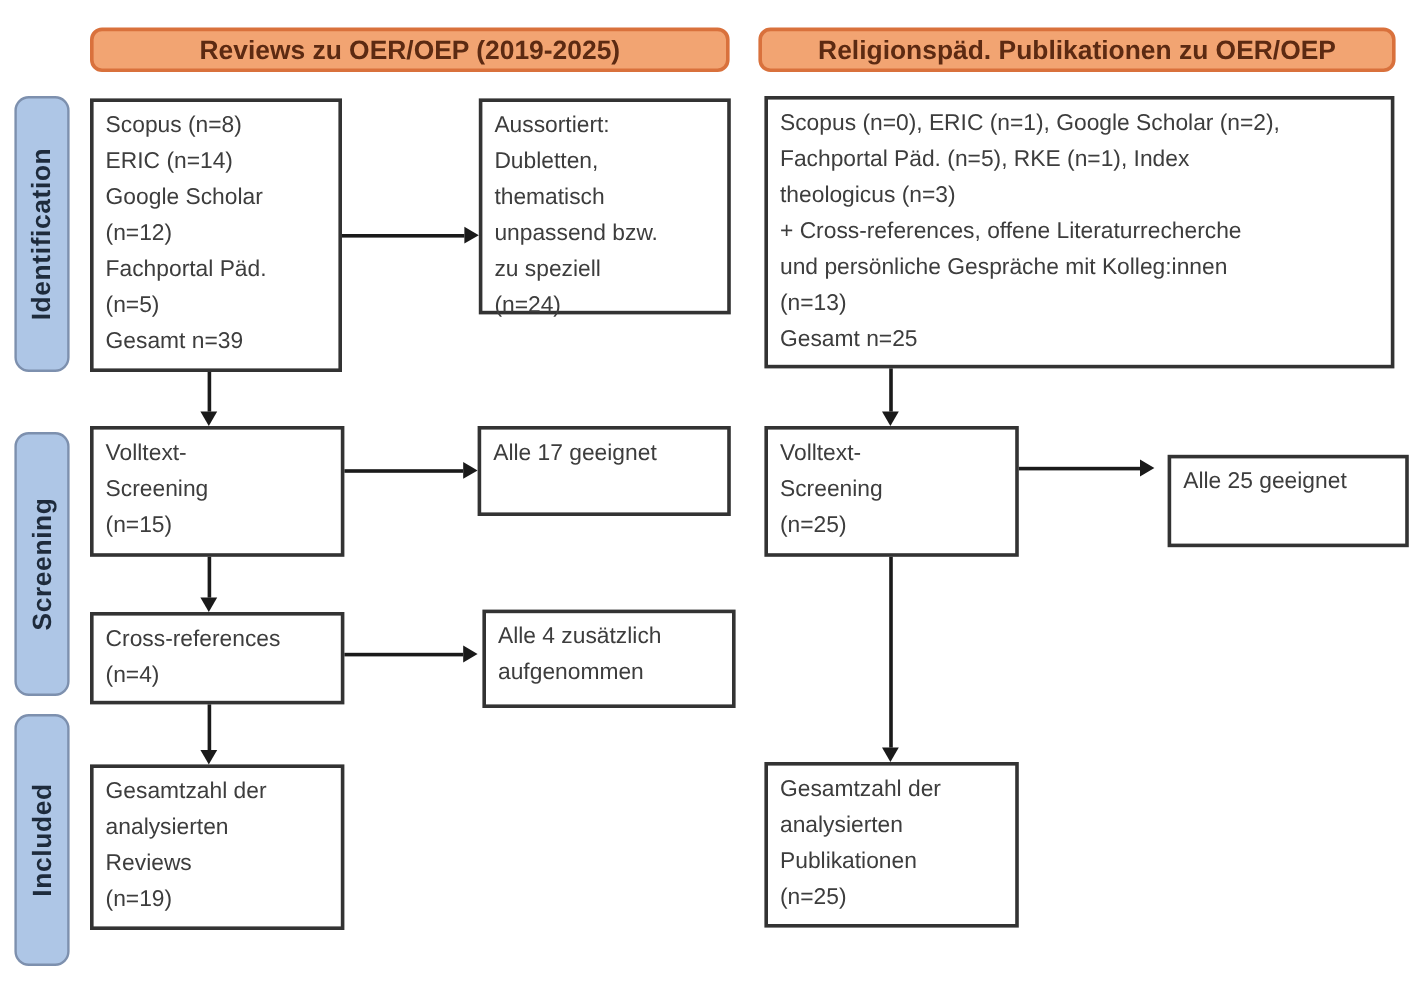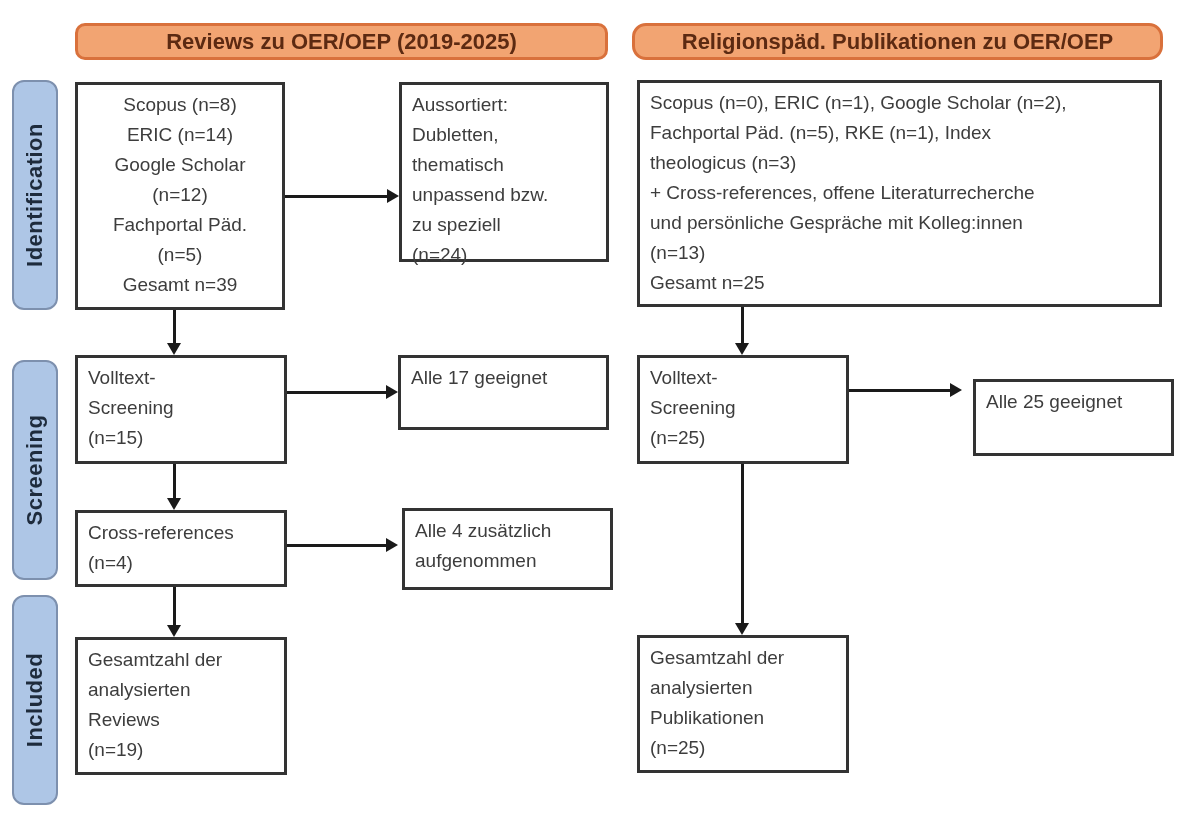--- a/index.html
+++ b/index.html
@@ -40,33 +40,33 @@
     border-top:12px solid #1A1A1A;
     border-left:7px solid transparent; border-right:7px solid transparent;
   }
 </style>
 </head>
 <body>
 
 <div class="canvas">
 
   <div class="hdr" style="left:75px; top:23px; width:533px; height:37px;border-radius:10px;">Reviews zu OER/OEP (2019-2025)</div>
-  <div class="hdr" style="left:632px; top:23px; width:531px; height:37px;border-radius:14px;">Religionspäd. Publikationen zu OER/OEP</div>
+  <div class="hdr" style="left:632px; top:23px; width:531px; height:37px;">Religionspäd. Publikationen zu OER/OEP</div>
 
   <div class="stage" style="top:80px; height:230px;">
     <span>Identification</span>
   </div>
   <div class="stage" style="top:360px; height:220px;">
     <span>Screening</span>
   </div>
   <div class="stage" style="top:595px; height:210px;">
     <span>Included</span>
   </div>
 
-  <div class="box" style="left:75px; top:82px; width:210px; height:228px;text-align:center;">Scopus (n=8)
+  <div class="box" style="left:75px; top:82px; width:210px; height:228px;">Scopus (n=8)
 ERIC (n=14)
 Google Scholar
 (n=12)
 Fachportal Päd.
 (n=5)
 Gesamt n=39</div>
   <div class="box" style="left:399px; top:82px; width:210px; height:180px;">Aussortiert:
 Dubletten,
 thematisch
 unpassend bzw.

